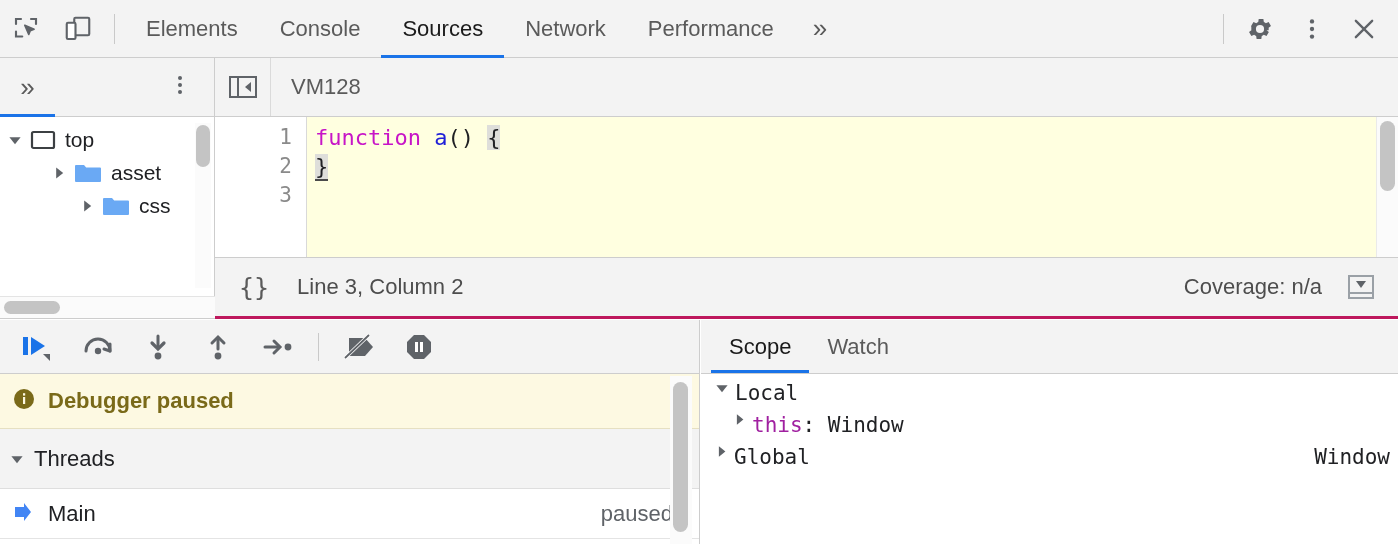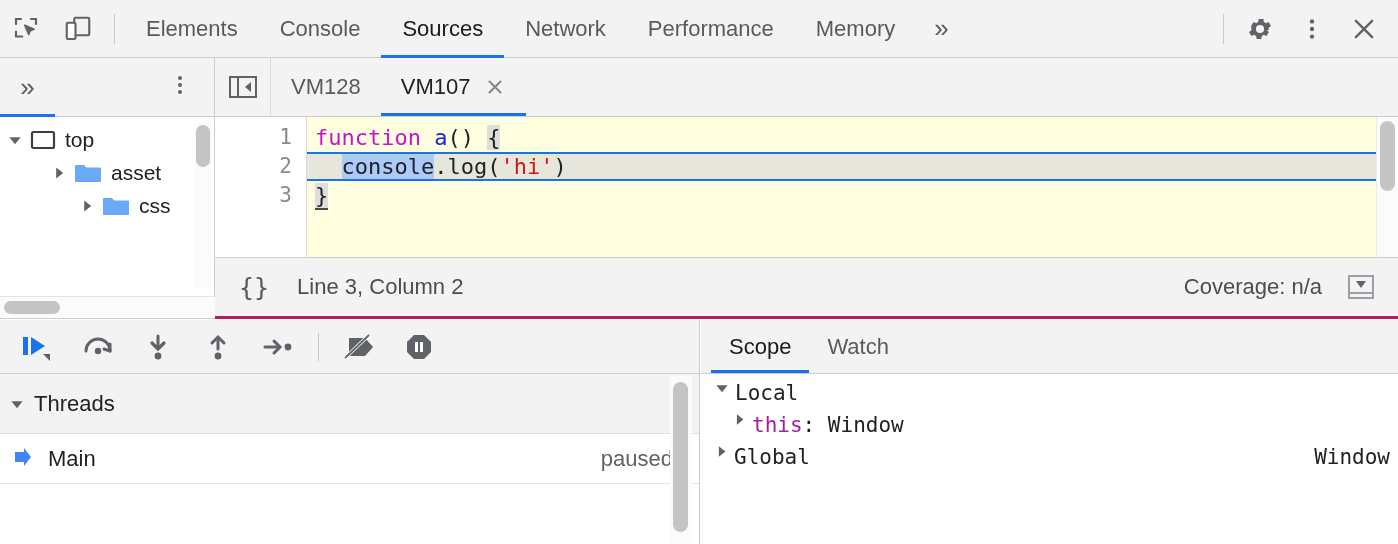--- a/index.html
+++ b/index.html
@@ -278,23 +278,20 @@
         </div>
       <div class="tb-tab active">
           <span>Sources</span>
         </div>
       <div class="tb-tab">
           <span>Network</span>
         </div>
       <div class="tb-tab">
           <span>Performance</span>
         </div>
-      <div class="tb-tab">
-          <span>Memory</span>
-        </div>
       <div class="tb-tab" style="font-size:26px;padding:0 18px;">
         <span>»</span>
       </div>
     </div>
 
     <div class="tb-right">
       <div class="tb-sep"></div>
       <div class="tb-icon-btn" title="Settings">
         <svg width="28" height="28" viewBox="0 0 24 24" fill="#5f6368">
           <path d="M19.4 13a7.8 7.8 0 000-2l2-1.6-2-3.4-2.4 1a7.6 7.6 0 00-1.7-1l-.4-2.6h-4l-.4 2.6a7.6 7.6 0 00-1.7 1l-2.4-1-2 3.4L4.6 11a7.8 7.8 0 000 2l-2 1.6 2 3.4 2.4-1a7.6 7.6 0 001.7 1l.4 2.6h4l.4-2.6a7.6 7.6 0 001.7-1l2.4 1 2-3.4-2-1.6zM12 15.5A3.5 3.5 0 1115.5 12 3.5 3.5 0 0112 15.5z"></path>
@@ -389,39 +386,30 @@
       <div class="ed-collapse-btn">
         <svg width="30" height="26" viewBox="0 0 30 26" fill="none" stroke="#5f6368" stroke-width="2">
           <rect x="2" y="3" width="26" height="20"></rect>
           <path d="M10 3v20"></path>
           <path d="M23 8l-6 5 6 5z" fill="#5f6368" stroke="none"></path>
         </svg>
       </div>
       <div class="ed-tab">
         <span>VM128</span>
       </div>
-      <div class="ed-tab active">
-        <span>VM107</span>
-        <span class="tabclose">
-          <svg width="22" height="22" viewBox="0 0 24 24" fill="none" stroke="#80868b" stroke-width="2.2" stroke-linecap="round">
-              <path d="M6 6l12 12M18 6L6 18"></path>
-            </svg>
-        </span>
-      </div>
     </div>
 
     <div class="code-wrap">
       <div class="gutter">
         <div class="gline">1</div>
         <div class="gline">2</div>
         <div class="gline">3</div>
       </div>
       <div class="codecol">
         <div class="cline"><span class="tok-keyword">function</span><span class="tok-plain"> </span><span class="tok-fname">a</span><span class="tok-plain">() </span><span class="brkt-match">{</span></div>
-        <div class="cline exec"><span class="tok-plain">  </span><span class="sel">console</span><span class="tok-plain">.log(</span><span class="tok-string">'hi'</span><span class="tok-plain">)</span></div>
         <div class="cline"><span class="brkt-match-u">}</span></div>
 
         <div class="code-vscroll">
           <div class="code-vthumb"></div>
         </div>
       </div>
     </div>
 
     <div class="ed-statusbar">
       <span class="sb-pretty">{}</span>
@@ -484,20 +472,30 @@
       </div>
       <div class="dbg-btn" title="Pause on exceptions">
         <svg width="30" height="30" viewBox="0 0 30 30" fill="#5f6368">
           <path d="M10 3h10l7 7v10l-7 7H10l-7-7V10z"></path>
           <rect x="11" y="10" width="3" height="10" fill="#ffffff"></rect>
           <rect x="16" y="10" width="3" height="10" fill="#ffffff"></rect>
         </svg>
       </div>
     </div>
 
+    <div class="paused-banner">
+      <span>
+        <svg width="24" height="24" viewBox="0 0 24 24">
+          <circle cx="12" cy="12" r="10" fill="#7a6a19"></circle>
+          <rect x="11" y="10" width="2.2" height="7" fill="#fdf9e2"></rect>
+          <rect x="11" y="6.2" width="2.2" height="2.4" fill="#fdf9e2"></rect>
+        </svg>
+      </span>
+      <span class="paused-text">Debugger paused</span>
+    </div>
 
     <div class="threads-header">
       <span class="twisty">
         <svg class="tri" width="14" height="14" viewBox="0 0 10 10" fill="#5f6368">
             <path d="M1 3h8L5 8z"></path>
           </svg>
       </span>
       <span>Threads</span>
     </div>
 

